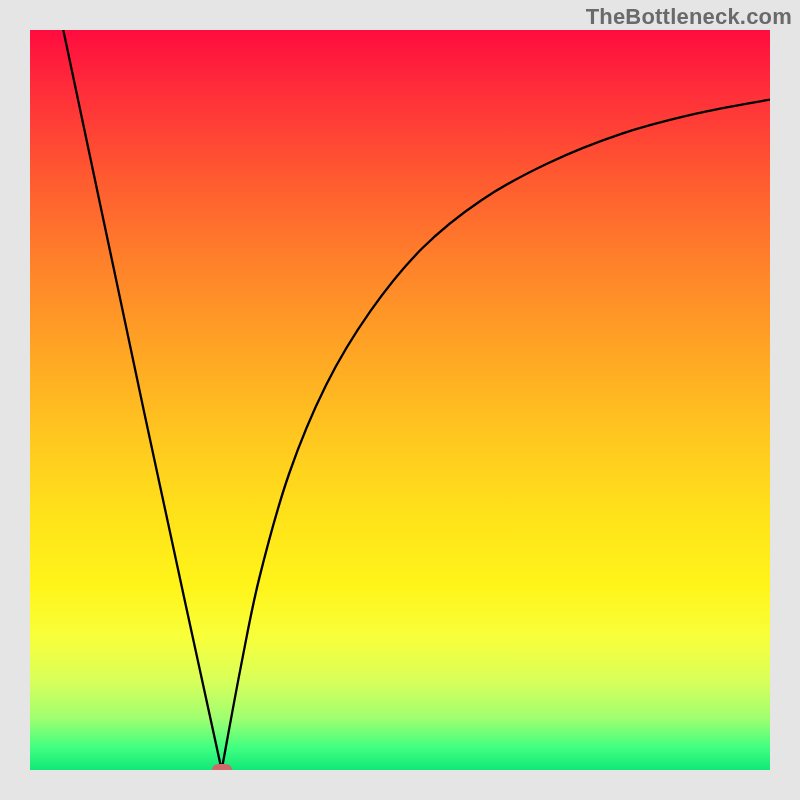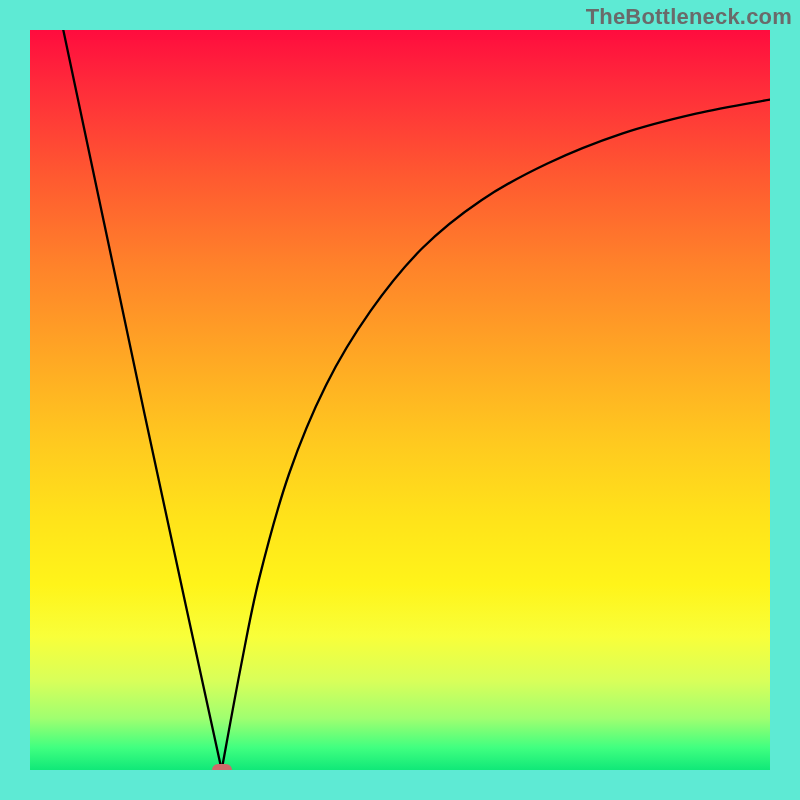--- a/index.html
+++ b/index.html
@@ -9,21 +9,21 @@
     height: 800px;
     background: #000;
     overflow: hidden;
   }
   .frame {
     position: absolute;
     left: 0;
     top: 0;
     width: 800px;
     height: 800px;
-    background: #5eead4;
+    background: #e5e5e5;
   }
   .plot {
     position: absolute;
     left: 30px;
     top: 30px;
     width: 740px;
     height: 740px;
     overflow: hidden;
   }
   .gradient {

